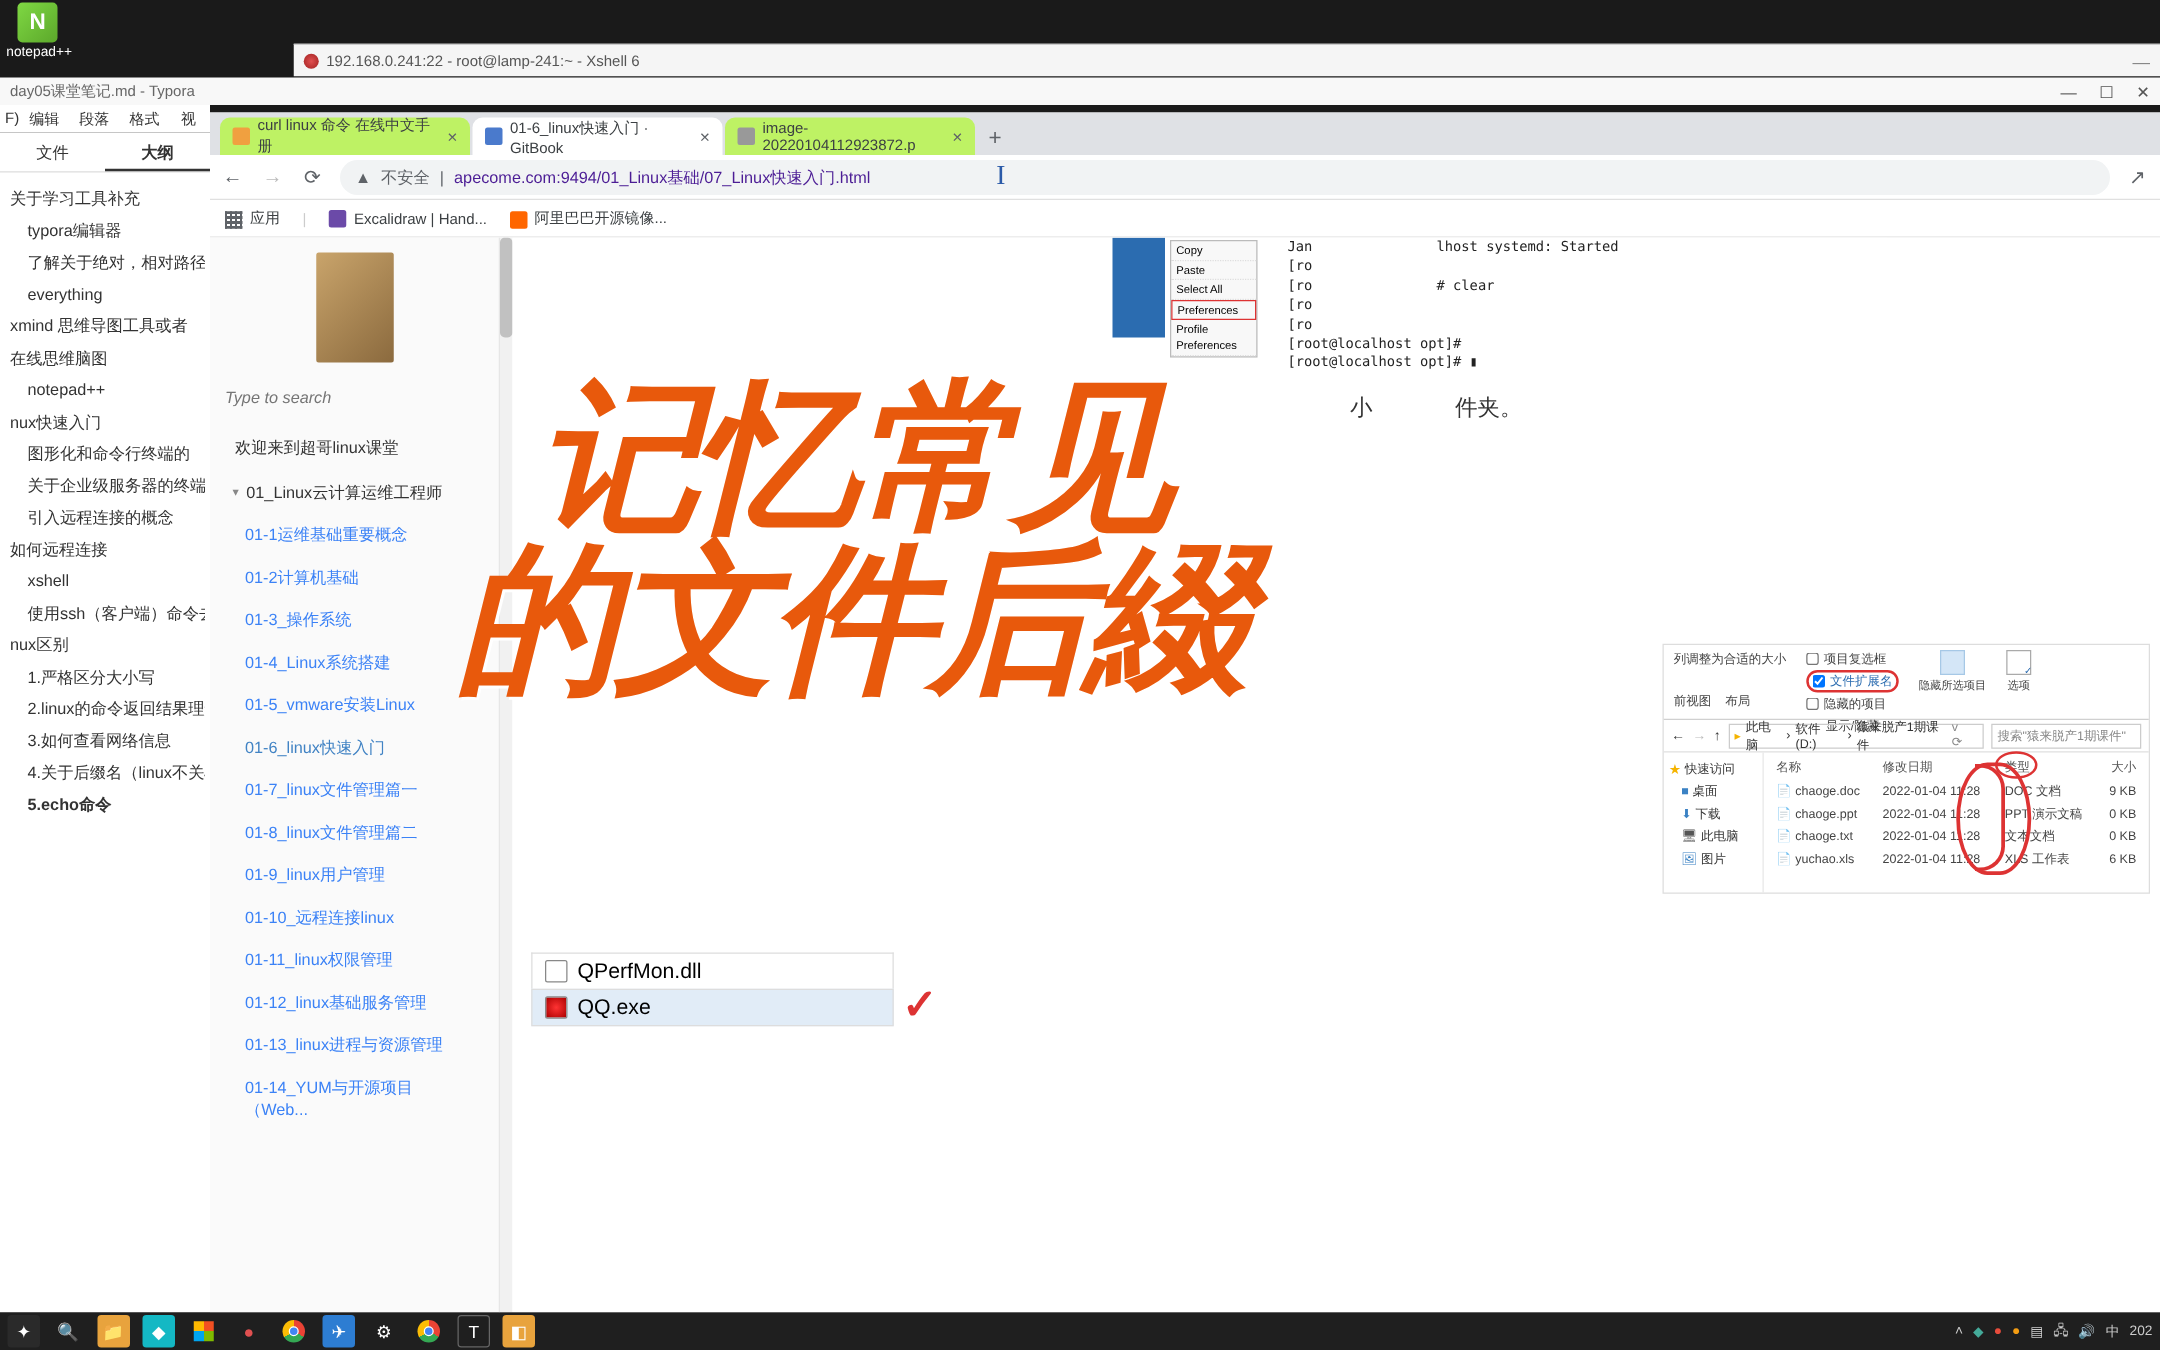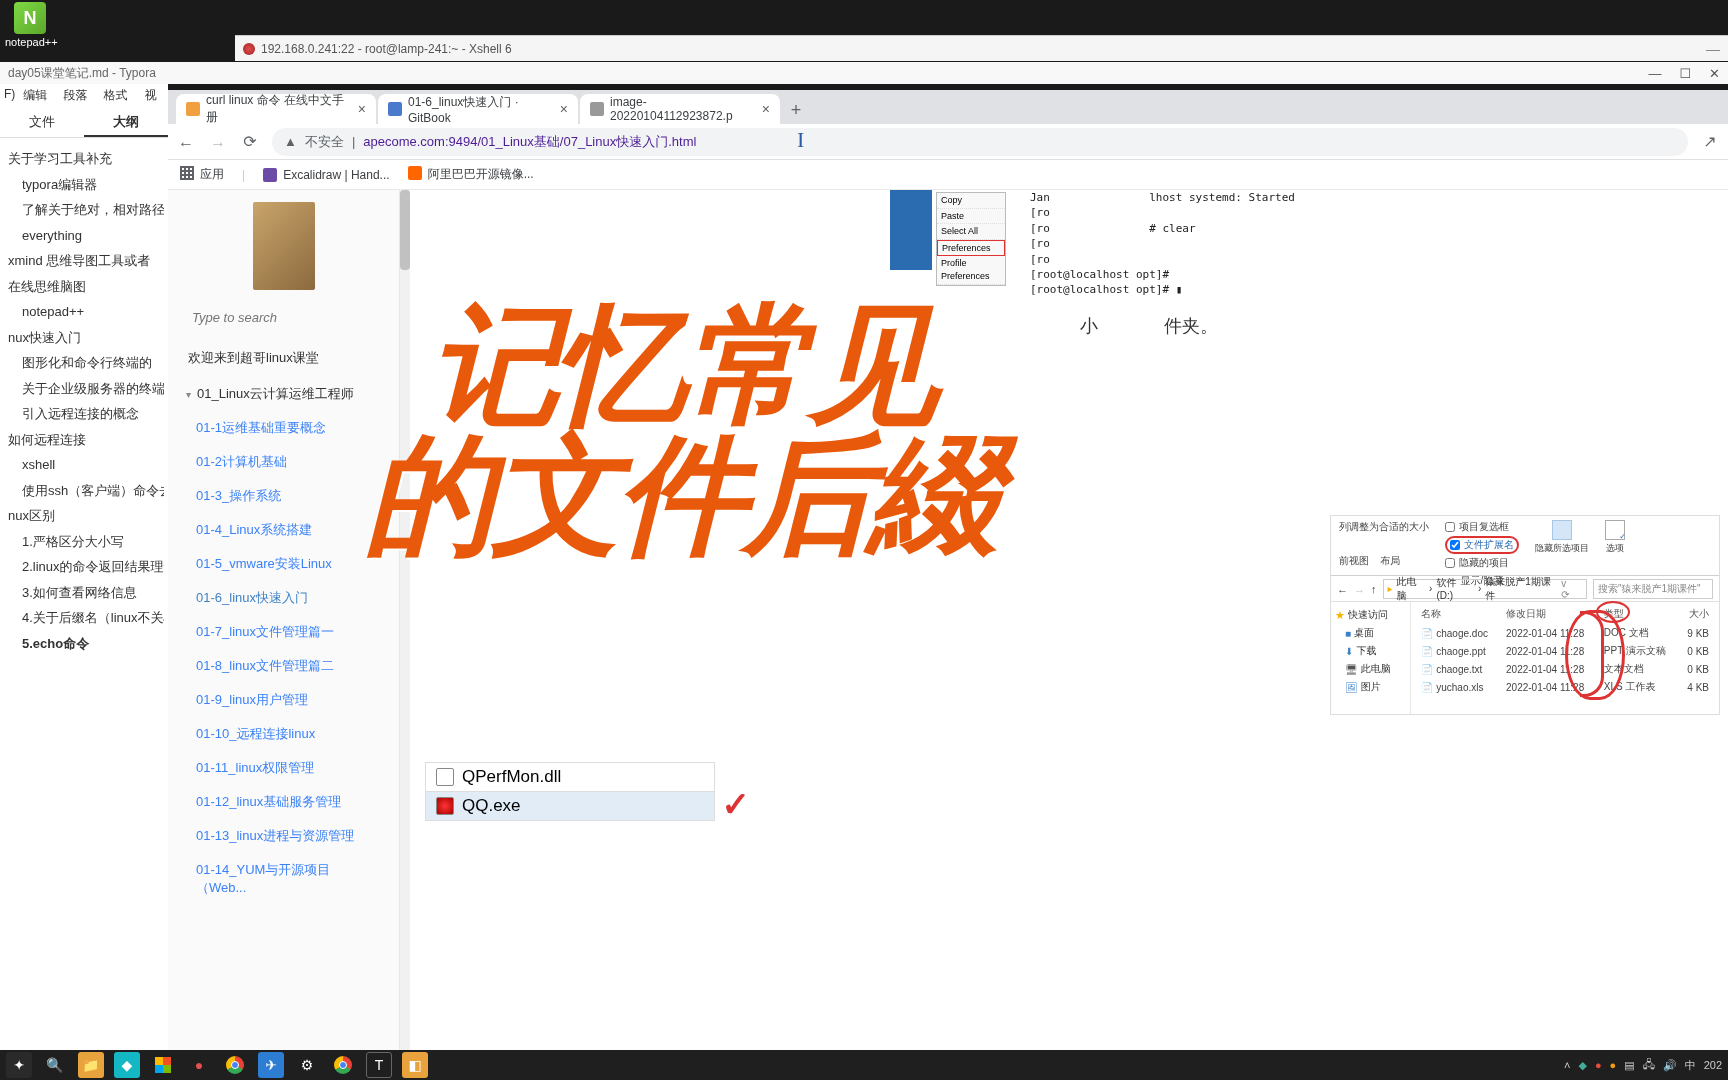--- a/index.html
+++ b/index.html
@@ -28,44 +28,44 @@
 .typora-tabs div { flex: 1; text-align: center; line-height: 32px; font-size: 13px; }
 .typora-tabs .active { font-weight: bold; border-bottom: 2px solid #333; }
 .typora-outline { padding: 8px 4px; overflow: hidden; }
 .typora-outline div { padding: 3px 4px; line-height: 1.5; white-space: nowrap; overflow: hidden; }
 .typora-outline .indent1 { padding-left: 18px; }
 .typora-outline .bold { font-weight: bold; }
 
 
 .browser { position: absolute; top: 90px; left: 168px; right: 0; bottom: 30px; background: #fff; display: flex; flex-direction: column; }
 .browser-tabs { height: 34px; background: #dfe1e5; display: flex; align-items: flex-end; padding: 0 8px; }
-.tab { height: 30px; display: flex; align-items: center; padding: 0 10px; font-size: 12px; color: #3c4043; background: #ffffff; border-radius: 8px 8px 0 0; margin-right: 2px; max-width: 200px; gap: 6px; }
+.tab { height: 30px; display: flex; align-items: center; padding: 0 10px; font-size: 12px; color: #3c4043; background: #bef264; border-radius: 8px 8px 0 0; margin-right: 2px; max-width: 200px; gap: 6px; }
 .tab.active { background: #fff; }
 .tab .favicon { width: 14px; height: 14px; border-radius: 2px; flex-shrink: 0; }
 .tab .close { color: #5f6368; font-size: 14px; margin-left: 6px; }
 .tab-plus { width: 28px; height: 28px; display: flex; align-items: center; justify-content: center; color: #5f6368; font-size: 18px; }
 
 .addr-bar { height: 36px; background: #fff; display: flex; align-items: center; padding: 0 8px; gap: 12px; border-bottom: 1px solid #e0e0e0; }
 .addr-bar .nav-btn { color: #5f6368; font-size: 16px; width: 20px; text-align: center; }
 .addr-field { flex: 1; height: 28px; background: #f1f3f4; border-radius: 14px; display: flex; align-items: center; padding: 0 12px; font-size: 13px; color: #5f6368; gap: 8px; }
 .addr-field .warn { color: #5f6368; }
 .addr-field .url { color: #4c1d95; }
 
 .bookmark-bar { height: 30px; background: #fff; display: flex; align-items: center; padding: 0 12px; gap: 18px; font-size: 12px; color: #3c4043; border-bottom: 1px solid #e8e8e8; }
 .bookmark-bar .grid-icon { display: inline-block; width: 14px; height: 14px; background: repeating-linear-gradient(#5f6368,#5f6368 2px,transparent 2px,transparent 4px), repeating-linear-gradient(90deg,#5f6368,#5f6368 2px,transparent 2px,transparent 4px); }
-.bookmark-bar .bm { display: flex; align-items: flex-start; gap: 6px; }
+.bookmark-bar .bm { display: flex; align-items: flex-end; gap: 6px; }
 .bookmark-bar .orange-box { width: 14px; height: 14px; background: #f60; border-radius: 2px; }
 .bookmark-bar .purple-box { width: 14px; height: 14px; background: #6b4aa8; border-radius: 2px; }
 
 
 .page-body { flex: 1; display: flex; overflow: hidden; position: relative; }
 .gitbook-sidebar { width: 232px; background: #fafafa; border-right: 1px solid #e6e6e6; overflow: hidden; font-size: 13px; color: #333; }
 .gitbook-sidebar .img-box { padding: 12px; text-align: center; }
 .gitbook-sidebar .img-box .img { width: 62px; height: 88px; background: linear-gradient(135deg,#c9a46b,#8b6a3e); margin: 0 auto; border-radius: 2px; }
-.gitbook-sidebar .search { margin: 8px 24px 14px; }
+.gitbook-sidebar .search { margin: 8px 12px 14px; }
 .gitbook-sidebar .search input { width: 100%; border: none; background: transparent; font-size: 13px; color: #999; font-style: italic; outline: none; }
 .gitbook-sidebar .welcome { padding: 10px 20px; color: #333; }
 .gitbook-sidebar .nav-group { padding: 8px 18px; display: flex; align-items: center; gap: 6px; color: #333; }
 .gitbook-sidebar .chev { font-size: 10px; color: #888; }
 .gitbook-sidebar .nav-item { padding: 8px 28px; color: #3b82f6; }
 .gitbook-sidebar .nav-item.active { color: #4183c4; }
 
 .page-scroll { width: 10px; background: #f1f1f1; position: relative; }
 .page-scroll .thumb { position: absolute; top: 0; height: 80px; width: 100%; background: #c1c1c1; border-radius: 4px; }
 
@@ -396,21 +396,21 @@
             <tr>
               <td>📄 chaoge.txt</td>
               <td>2022-01-04 11:28</td>
               <td>文本文档</td>
               <td style="text-align:right">0 KB</td>
             </tr>
             <tr>
               <td>📄 yuchao.xls</td>
               <td>2022-01-04 11:28</td>
               <td>XLS 工作表</td>
-              <td style="text-align:right">4 KB</td>
+              <td style="text-align:right">6 KB</td>
             </tr>
           </tbody>
       </table>
     </div>
   </div>
   <div class="red-ring r1"></div>
   <div class="red-mark"></div>
 </div>
 
 <div class="exe-list">

